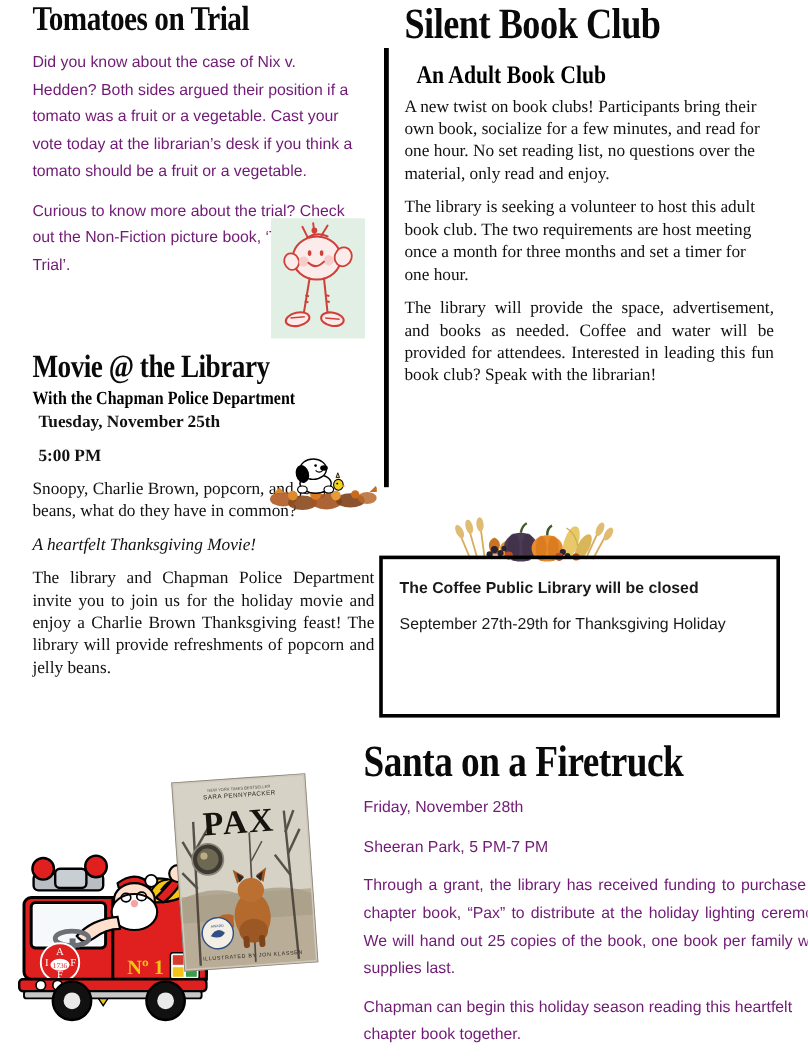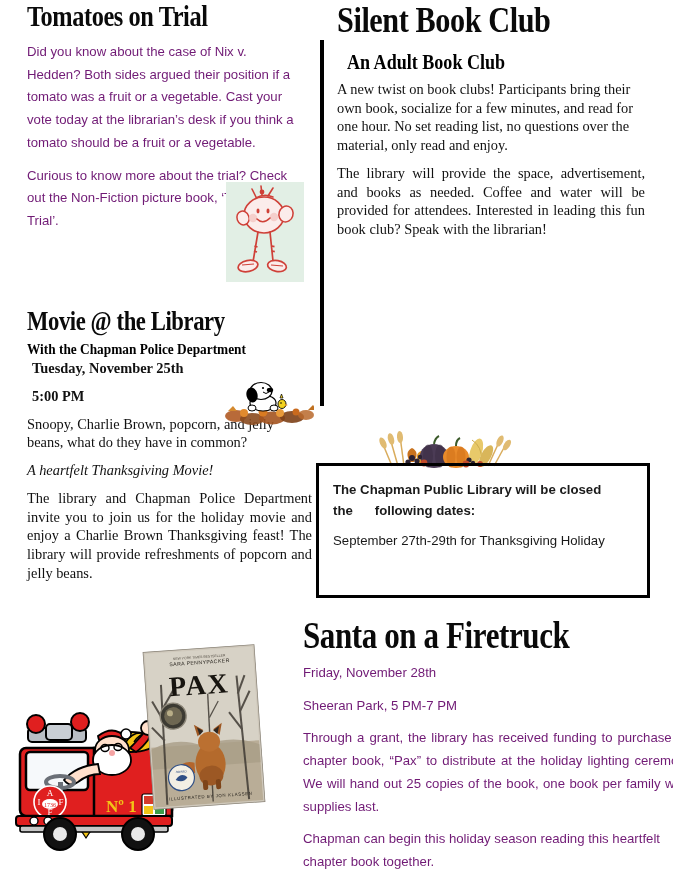--- a/index.html
+++ b/index.html
@@ -79,21 +79,21 @@
   #tomato-figure {
     position: absolute;
     left: 226px;
     top: 182px;
     width: 78px;
     height: 100px;
     background: #e2efe5;
   }
 
   
-  #movie-block { position: absolute; left: 27px; top: 308px; width: 285px; }
+  #movie-block { position: absolute; left: 27px; top: 292px; width: 285px; }
   #movie-title { font-size: 27px; }
   #movie-subtitle { font-size: 15.5px; margin-top: 6px; }
   #movie-lines { margin-top: 2px; }
   #movie-lines .line { margin: 0 0 9px 0; padding-left: 5px; font-weight: bold; }
   #snoopy-figure {
     position: absolute;
     left: 222px;
     top: 378px;
     width: 92px;
     height: 48px;
@@ -272,20 +272,21 @@
 
 <div id="column-divider"></div>
 
 <div id="right-col">
   <div id="sbc-title" class="headline">Silent Book Club</div>
 
   <div id="sbc-sub" class="subhead">An Adult Book Club</div>
 
   <div id="sbc-body" class="serif-body">
     <p>A new twist on book clubs! Participants bring their own book, socialize for a few minutes, and read for one hour. No set reading list, no questions over the material, only read and enjoy.</p>
+    <p>The library is seeking a volunteer to host this adult book club. The two requirements are host meeting once a month for three months and set a timer for one hour.</p>
     <p class="justified">The library will provide the space, advertisement, and books as needed. Coffee and water will be provided for attendees. Interested in leading this fun book club? Speak with the librarian!</p>
   </div>
 </div>
 
 <div id="cornucopia-figure">
   <svg class="fig-svg" viewBox="0 0 140 48" xmlns="http://www.w3.org/2000/svg">
 
     <g stroke="#d9ac5c" stroke-width="1.5" fill="none">
       <path d="M16 42 L6 18"></path>
         <path d="M22 42 L14 14"></path>
@@ -338,22 +339,21 @@
     <g fill="#c24a2a">
       <circle cx="48" cy="39" r="3.4"></circle>
         <circle cx="90" cy="40" r="3.4"></circle>
       <circle cx="104" cy="40" r="3"></circle>
     </g>
   </svg>
 </div>
 
 <div id="closure-box">
   <div id="closure-inner">
-    <p class="bold-line"><span>The Chapman Public Library will be closed</span></p>
-    <p class="bold-line"><span>the</span><span class="gapspan"></span><span>following dates:</span></p>
+    <p class="bold-line"><span>The Coffee Public Library will be closed</span></p>
     <p class="date-line">September 27th-29th for Thanksgiving Holiday</p>
   </div>
 </div>
 
 <div id="santa-block">
   <div id="santa-title" class="headline">Santa on a Firetruck</div>
 
   <div id="santa-body" class="sans-body">
     <p>Friday, November 28th</p>
     <p>Sheeran Park, 5 PM-7 PM</p>

